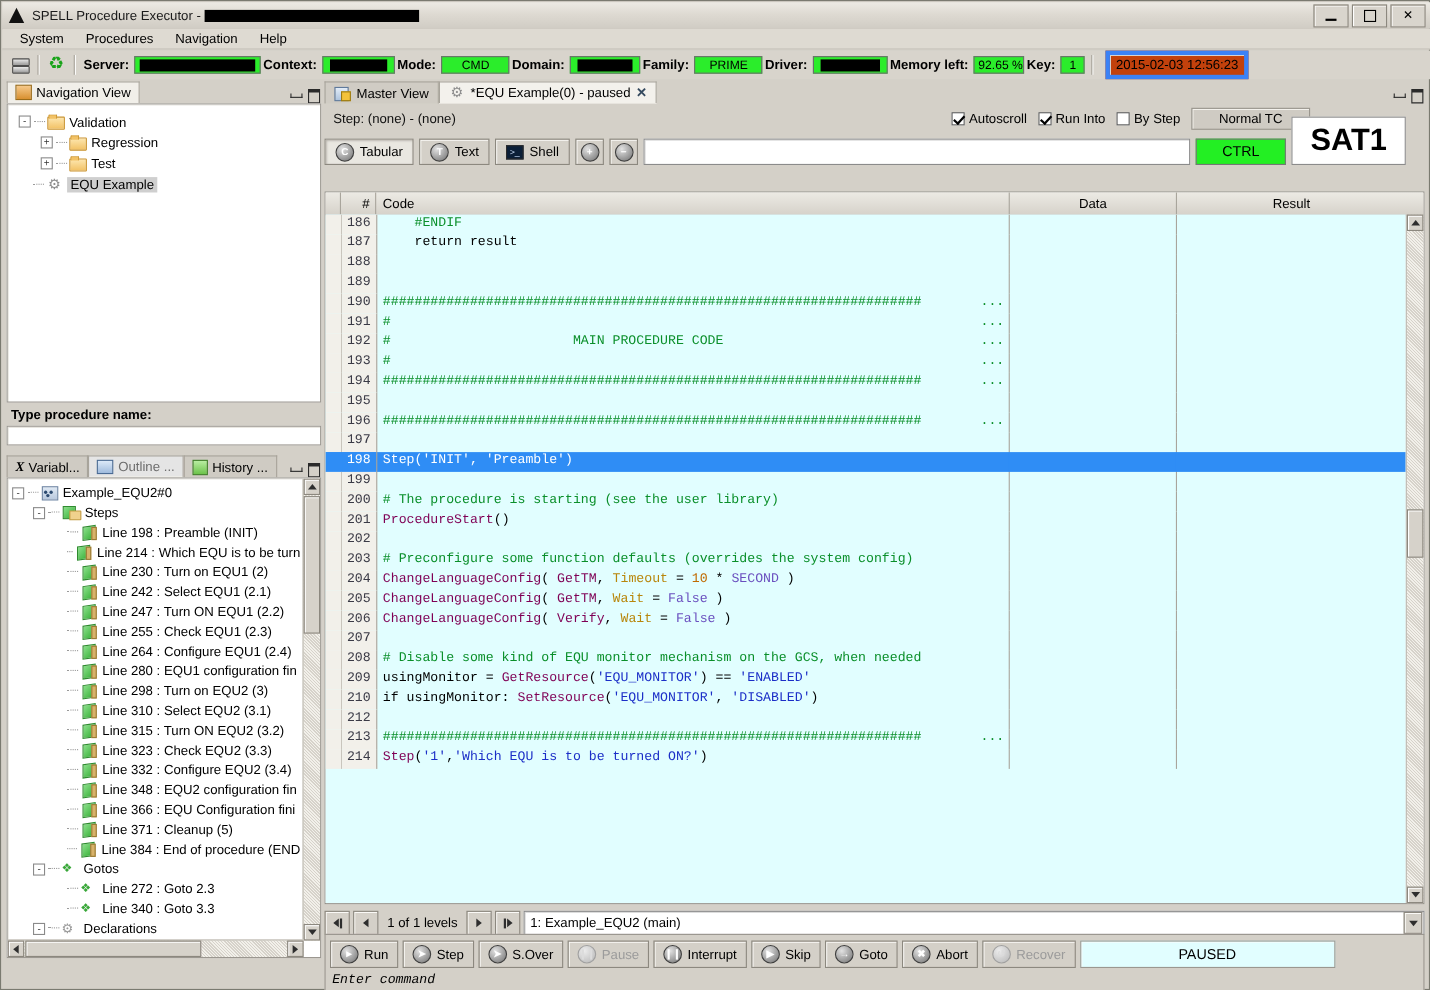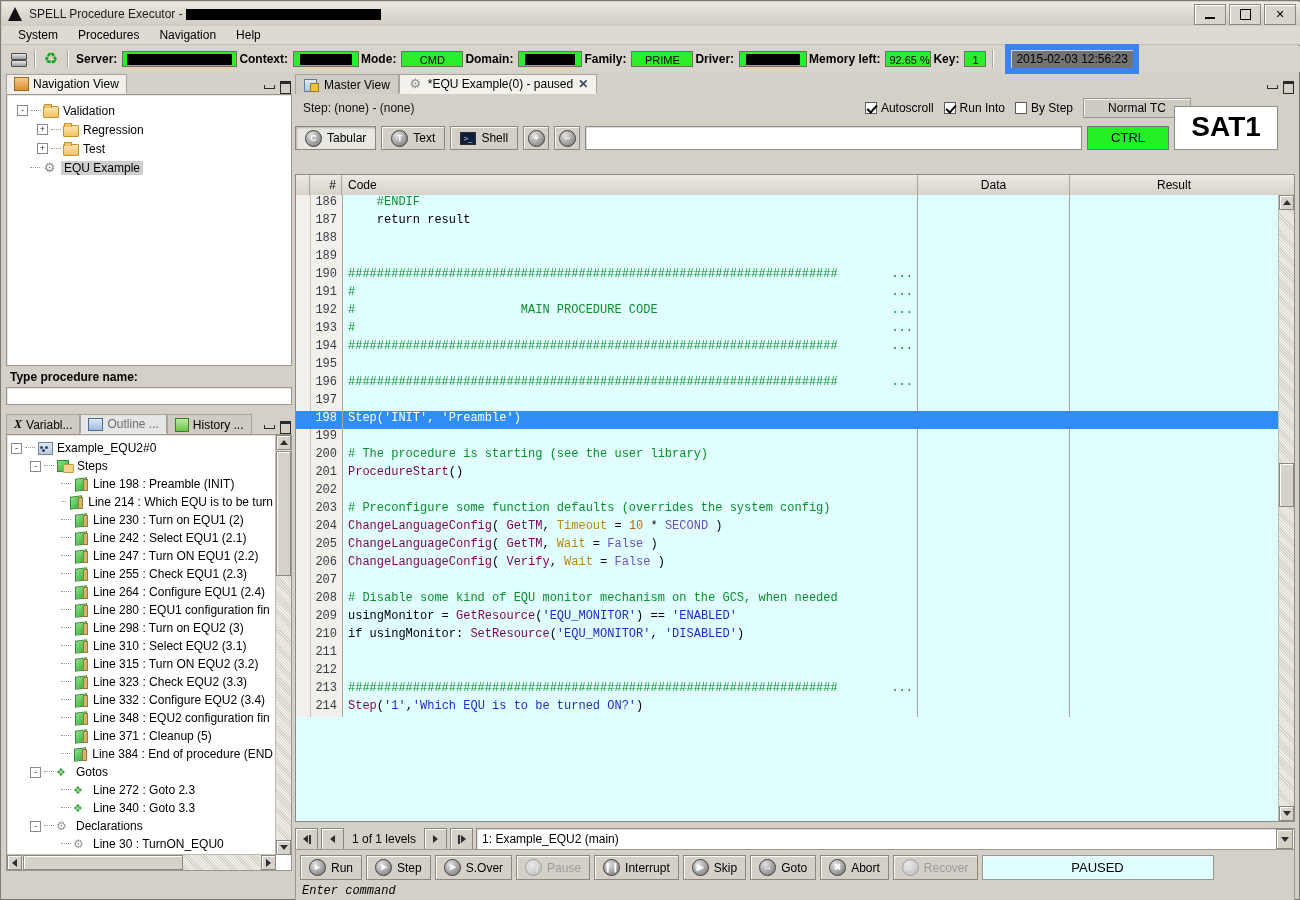--- a/index.html
+++ b/index.html
@@ -44,21 +44,21 @@
   .tb-ico{width:20px;height:20px;position:relative;}
   .ico-server:before{content:"";position:absolute;left:3px;top:4px;width:14px;height:5px;
      background:linear-gradient(to bottom,#e9e9e9,#9a9a9a);border:1px solid #4d4d4d;border-radius:1px;}
   .ico-server:after{content:"";position:absolute;left:3px;top:11px;width:14px;height:5px;
      background:linear-gradient(to bottom,#e9e9e9,#9a9a9a);border:1px solid #4d4d4d;border-radius:1px;}
   .ico-refresh{color:#19a319;font-size:16px;line-height:20px;text-align:center;}
   .lbl{font-weight:bold;font-size:12px;margin:0 5px 0 2px;white-space:nowrap;}
   .fieldgreen{background:#2bed2b;border:1px solid #6d6d6d;height:16px;line-height:16px;
     text-align:center;font-size:11px;box-sizing:border-box;padding:0 3px;white-space:nowrap;}
   .blackbar{background:#000;height:11px;display:block;margin:2px auto;}
-  .datefield{background:#737373;border:6px solid #3b82f6;height:18px;line-height:18px;
+  .datefield{background:#c2410c;border:4px solid #3b82f6;height:18px;line-height:18px;
     padding:0 5px;font-size:12px;margin-left:6px;box-shadow:inset 1px 1px 0 #d4d4d4;}
 
   
   .leftcol{position:absolute;left:5px;top:72px;width:286px;}
   .panel{background:#d4d0c8;}
   .tabstrip{display:flex;align-items:flex-end;height:21px;position:relative;}
   .tab{display:flex;align-items:center;gap:4px;height:20px;padding:0 7px;
     font-size:12px;background:#cfcbc3;border:1px solid #a8a49b;border-bottom:none;
     box-sizing:border-box;}
   .tab.active{background:#f1efe9;border-bottom:1px solid #f1efe9;}
@@ -438,20 +438,25 @@
               <span>Line 332 : Configure EQU2 (3.4)</span>
             </div>
           <div class="orow" style="padding-left:50px;">
               <span class="dots"></span>
               <span class="stepico"></span>
               <span>Line 348 : EQU2 configuration fin</span>
             </div>
           <div class="orow" style="padding-left:50px;">
               <span class="dots"></span>
               <span class="stepico"></span>
+              <span>Line 366 : EQU Configuration fini</span>
+            </div>
+          <div class="orow" style="padding-left:50px;">
+              <span class="dots"></span>
+              <span class="stepico"></span>
               <span>Line 371 : Cleanup (5)</span>
             </div>
           <div class="orow" style="padding-left:50px;">
               <span class="dots"></span>
               <span class="stepico"></span>
               <span>Line 384 : End of procedure (END</span>
             </div>
 
           <div class="orow" style="padding-left:19px;">
             <span class="tgl">-</span>
@@ -743,27 +748,20 @@
           </div>
         <div class="crow">
             <div class="c-grip"></div>
             <div class="c-num">210</div>
             <div class="c-code"><span class="op">if usingMonitor: </span><span class="fn">SetResource</span><span class="op">(</span><span class="str">'EQU_MONITOR'</span><span class="op">, </span><span class="str">'DISABLED'</span><span class="op">)</span></div>
             <div class="c-data"></div>
             <div class="c-res"></div>
           </div>
         <div class="crow">
             <div class="c-grip"></div>
-            <div class="c-num">211</div>
-            <div class="c-code"></div>
-            <div class="c-data"></div>
-            <div class="c-res"></div>
-          </div>
-        <div class="crow">
-            <div class="c-grip"></div>
             <div class="c-num">212</div>
             <div class="c-code"></div>
             <div class="c-data"></div>
             <div class="c-res"></div>
           </div>
         <div class="crow">
             <div class="c-grip"></div>
             <div class="c-num">213</div>
             <div class="c-code"><span class="cm">####################################################################</span><span class="ell">...</span></div>
             <div class="c-data"></div>

